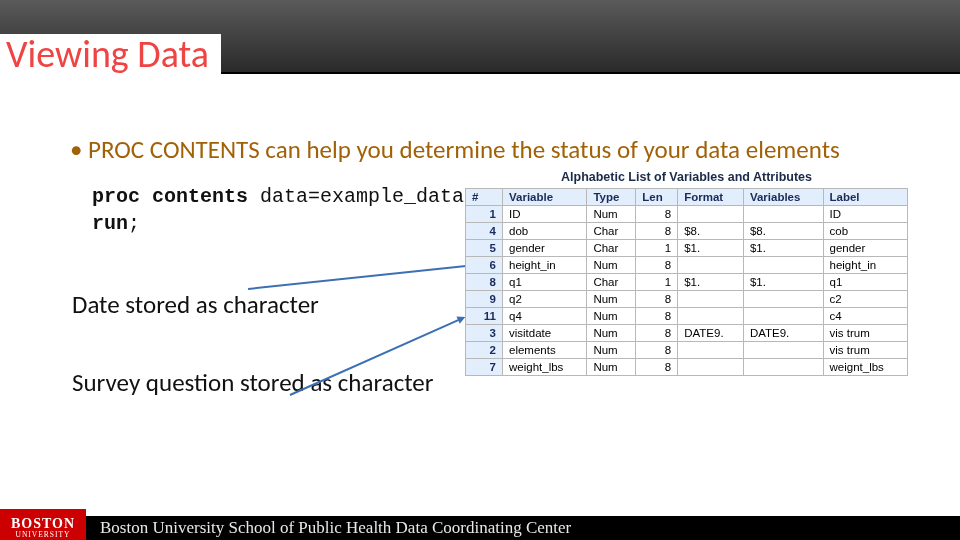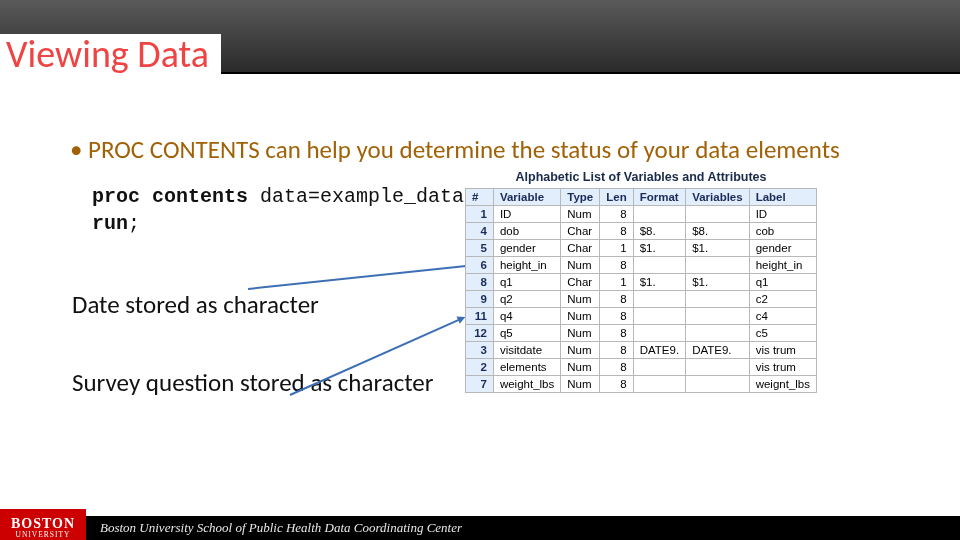--- a/index.html
+++ b/index.html
@@ -62,21 +62,21 @@
     margin-left: 2px;
   }
   .note1 { margin-top: 52px; }
   .note2 { margin-top: 46px; }
 
   
   .tbl-wrap {
     position: absolute;
     top: 170px;
     left: 465px;
-    width: 352px;
+    width: 443px;
     font-family: Arial, sans-serif;
   }
   .tbl-title {
     text-align: center;
     font-weight: 700;
     font-size: 12.5px;
     color: #1a2a4a;
     margin-bottom: 4px;
   }
   table.sas {
@@ -135,23 +135,22 @@
     flex-direction: column;
     justify-content: center;
     align-items: center;
     font-family: "Times New Roman", serif;
     line-height: 1;
     margin-right: 14px;
   }
   .bu-logo .big { font-size: 14px; letter-spacing: 1px; font-weight: 700;}
   .bu-logo .small { font-size: 7.5px; letter-spacing: 1px; }
   .footer-text {
-    font-size: 13px;
+    font-size: 17px;
     color: #e8e8e8;
-    font-style: italic;
     font-family: Georgia, "Times New Roman", serif;
   }
 </style>
 </head>
 <body>
 
 <div class="title-bar">
   <h1>Viewing Data</h1>
 </div>
 
@@ -246,29 +245,20 @@
         <tr>
           <td>11</td>
           <td>q4</td>
           <td>Num</td>
           <td>8</td>
           <td></td>
           <td></td>
           <td>c4</td>
         </tr>
         <tr>
-          <td>12</td>
-          <td>q5</td>
-          <td>Num</td>
-          <td>8</td>
-          <td></td>
-          <td></td>
-          <td>c5</td>
-        </tr>
-        <tr>
           <td>3</td>
           <td>visitdate</td>
           <td>Num</td>
           <td>8</td>
           <td>DATE9.</td>
           <td>DATE9.</td>
           <td>vis trum</td>
         </tr>
         <tr>
           <td>2</td>

